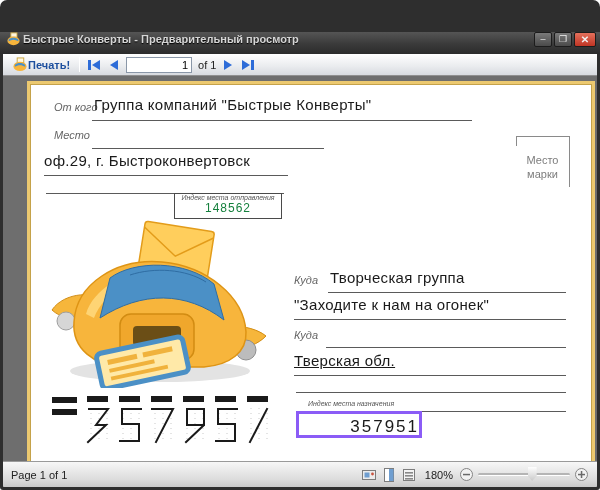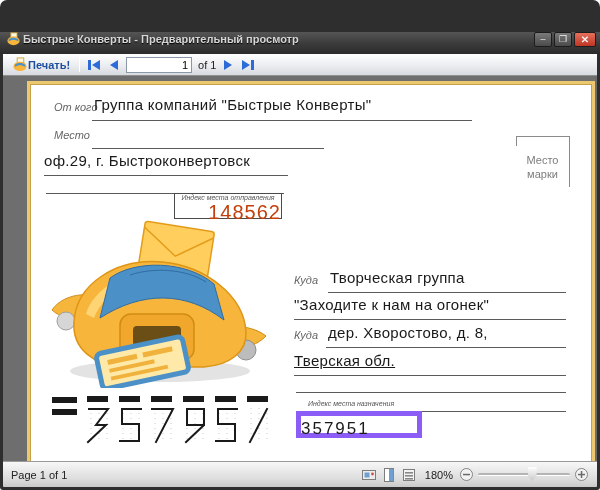--- a/index.html
+++ b/index.html
@@ -58,22 +58,22 @@
   .page {
     position:absolute; left:24px; top:5px; width:568px; height:482px;
     background:#fff; border:3px solid #ecc970; box-shadow:0 0 0 1px #c5a24a inset;
   }
   .page .abs { position:absolute; }
   .flabel { font-style:italic; font-size:11px; color:#666; }
   .fval { font-size:15px; color:#1a1a1a; letter-spacing:0.3px; }
   .uline { position:absolute; border-top:1px solid #5a5a5a; height:0; }
   .idxlabel { font-style:italic; font-size:7px; color:#555; white-space:nowrap; }
   .originbox { position:absolute; border:1px solid #4a4a4a; text-align:center; background:#fff; }
-  .originbox .num { font-size:20px; color:#c2410c; letter-spacing:1px;text-align:right; }
-  .destbox { position:absolute; border:5px solid #8b5cf6; text-align:left; }
+  .originbox .num { font-size:12px; color:#15803d; letter-spacing:1px; }
+  .destbox { position:absolute; border:3px solid #8b5cf6; text-align:right; }
   .destbox .num { font-size:17px; color:#1a1a1a; letter-spacing:2px; line-height:25px; }
   .stampbox {
     position:absolute; border-top:1px solid #8a8a8a; border-right:1px solid #8a8a8a;
     color:#7d7d7d; font-size:11px; text-align:center; padding-top:16px; line-height:14px;
   }
   .stampbox::before { content:""; position:absolute; left:0; top:0; width:1px; height:9px; background:#8a8a8a; }
   .postal { display:flex; gap:2px; }
 
   
   .statusbar {
@@ -197,21 +197,20 @@
         </div>
 
         <span class="abs flabel" style="left:264px; top:190px;">Куда</span>
         <span class="abs fval" style="left:300px; top:185px;">Творческая группа</span>
         <div class="uline" style="left:298px; top:208px; width:238px;"></div>
 
         <span class="abs fval" style="left:264px; top:212px;">"Заходите к нам на огонек"</span>
         <div class="uline" style="left:264px; top:235px; width:272px;"></div>
 
         <span class="abs flabel" style="left:264px; top:245px;">Куда</span>
-        <span class="abs fval" style="left:298px; top:240px;">дер. Хворостово, д. 8,</span>
         <div class="uline" style="left:296px; top:263px; width:240px;"></div>
 
         <span class="abs fval" style="left:264px; top:268px;text-decoration:underline;">Тверская обл.</span>
         <div class="uline" style="left:264px; top:291px; width:272px;"></div>
 
         <div class="uline" style="left:266px; top:308px; width:270px;"></div>
         <span class="abs idxlabel" style="left:278px; top:316px;">Индекс места назначения</span>
         <div class="uline" style="left:266px; top:327px; width:270px;"></div>
         <div class="destbox" style="left:266px; top:327px; width:126px; height:27px;">
           <div class="num">357951</div>

